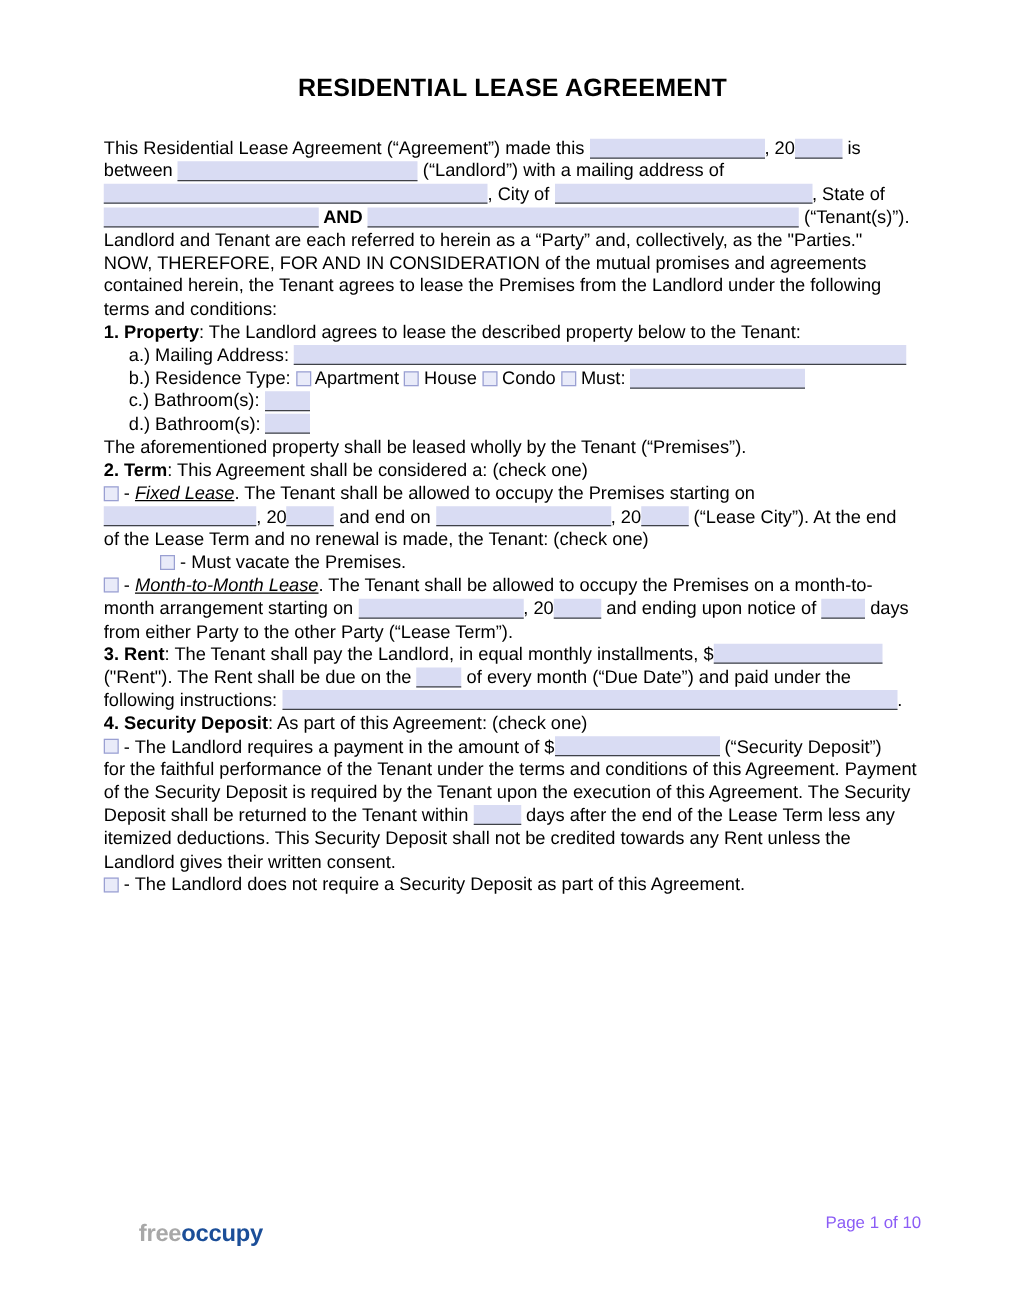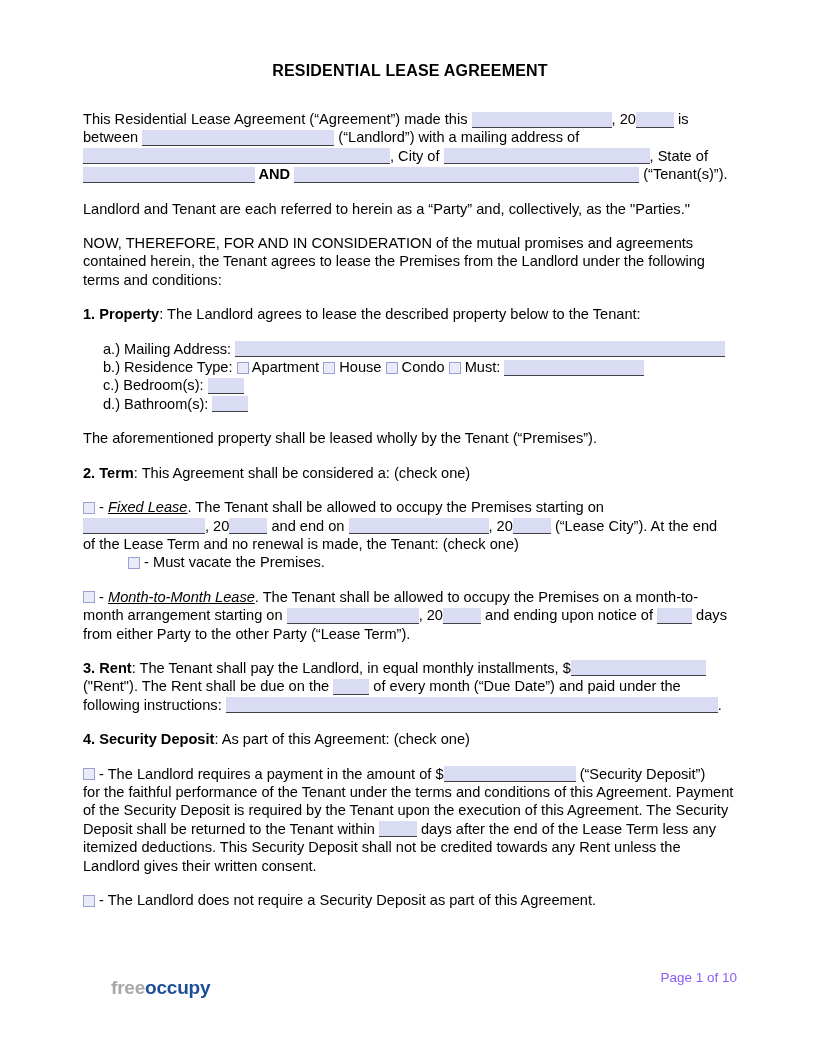--- a/index.html
+++ b/index.html
@@ -21,27 +21,27 @@
     padding: 58px 82px 0 83px;
     font-family: "Liberation Sans", sans-serif;
     font-size: 14.6px;
     line-height: 18.4px;
     color: var(--text);
     overflow: hidden;
   }
   .doc-title {
     margin: 0 0 26px 0;
     text-align: center;
-    font-size: 16px;
+    font-size: 20px;
     line-height: 26px;
     font-weight: bold;
     letter-spacing: 0.2px;
   }
   .blk { margin: 0; }
-  .blk.mt { margin-top: 16px; }
+  .blk.mt { }
   .blk.nw { white-space: nowrap; }
   .blk.ind20 { padding-left: 20px; }
   .blk.ind45 { padding-left: 45px; }
   .run.bold { font-weight: bold; }
   .run.iu { font-style: italic; text-decoration: underline; }
   .blank {
     display: inline-block;
     height: 15px;
     background: var(--blank-fill);
     border-bottom: 1.3px solid var(--blank-underline);
@@ -89,21 +89,21 @@
   <main id="doc-body">
       <div class="blk nw"><span class="run">This Residential Lease Agreement (“Agreement”) made this </span><span class="blank" style="width: 140px;"></span><span class="run">, 20</span><span class="blank" style="width: 38px;"></span><span class="run"> is</span></div>
       <div class="blk nw"><span class="run">between </span><span class="blank" style="width: 192px;"></span><span class="run"> (“Landlord”) with a mailing address of</span></div>
       <div class="blk nw"><span class="blank" style="width: 307px;"></span><span class="run">, City of </span><span class="blank" style="width: 206px;"></span><span class="run">, State of</span></div>
       <div class="blk nw"><span class="blank" style="width: 172px;"></span><span class="run bold"> AND </span><span class="blank" style="width: 345px;"></span><span class="run"> (“Tenant(s)”).</span></div>
       <div class="blk mt"><span class="run">Landlord and Tenant are each referred to herein as a “Party” and, collectively, as the "Parties."</span></div>
       <div class="blk mt"><span class="run">NOW, THEREFORE, FOR AND IN CONSIDERATION of the mutual promises and agreements contained herein, the Tenant agrees to lease the Premises from the Landlord under the following terms and conditions:</span></div>
       <div class="blk mt"><span class="run bold">1. Property</span><span class="run">: The Landlord agrees to lease the described property below to the Tenant:</span></div>
       <div class="blk mt nw ind20"><span class="run">a.) Mailing Address: </span><span class="blank" style="width: 490px;"></span></div>
       <div class="blk nw ind20"><span class="run">b.) Residence Type: </span><span class="checkbox"></span><span class="run"> Apartment </span><span class="checkbox"></span><span class="run"> House </span><span class="checkbox"></span><span class="run"> Condo </span><span class="checkbox"></span><span class="run"> Must: </span><span class="blank" style="width: 140px;"></span></div>
-      <div class="blk nw ind20"><span class="run">c.) Bedroom(s): </span><span class="blank" style="width: 36px;"></span></div>
+      <div class="blk nw ind20"><span class="run">c.) Bathroom(s): </span><span class="blank" style="width: 36px;"></span></div>
       <div class="blk nw ind20"><span class="run">d.) Bathroom(s): </span><span class="blank" style="width: 36px;"></span></div>
       <div class="blk mt"><span class="run">The aforementioned property shall be leased wholly by the Tenant (“Premises”).</span></div>
       <div class="blk mt"><span class="run bold">2. Term</span><span class="run">: This Agreement shall be considered a: (check one)</span></div>
       <div class="blk mt nw"><span class="checkbox"></span><span class="run"> - </span><span class="run iu">Fixed Lease</span><span class="run">. The Tenant shall be allowed to occupy the Premises starting on</span></div>
       <div class="blk nw"><span class="blank" style="width: 122px;"></span><span class="run">, 20</span><span class="blank" style="width: 38px;"></span><span class="run"> and end on </span><span class="blank" style="width: 140px;"></span><span class="run">, 20</span><span class="blank" style="width: 38px;"></span><span class="run"> (“Lease City”). At the end</span></div>
       <div class="blk nw"><span class="run">of the Lease Term and no renewal is made, the Tenant: (check one)</span></div>
       <div class="blk ind45"><span class="checkbox"></span><span class="run"> - Must vacate the Premises.</span></div>
       <div class="blk mt nw"><span class="checkbox"></span><span class="run"> - </span><span class="run iu">Month-to-Month Lease</span><span class="run">. The Tenant shall be allowed to occupy the Premises on a month-to-</span></div>
       <div class="blk nw"><span class="run">month arrangement starting on </span><span class="blank" style="width: 132px;"></span><span class="run">, 20</span><span class="blank" style="width: 38px;"></span><span class="run"> and ending upon notice of </span><span class="blank" style="width: 35px;"></span><span class="run"> days</span></div>
       <div class="blk nw"><span class="run">from either Party to the other Party (“Lease Term”).</span></div>

